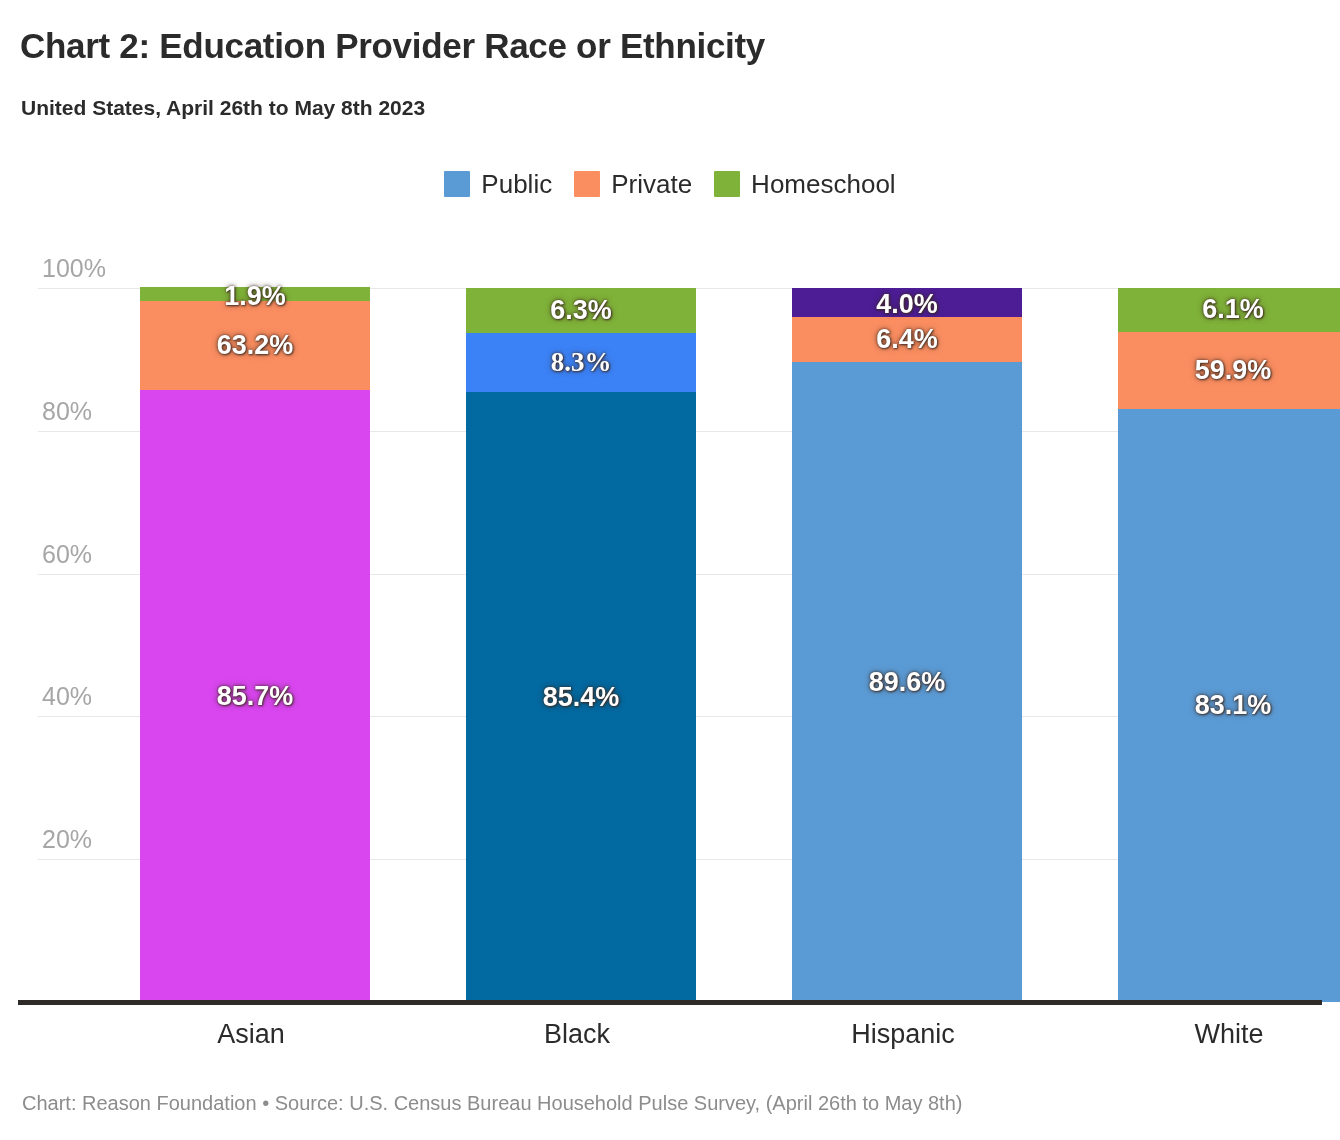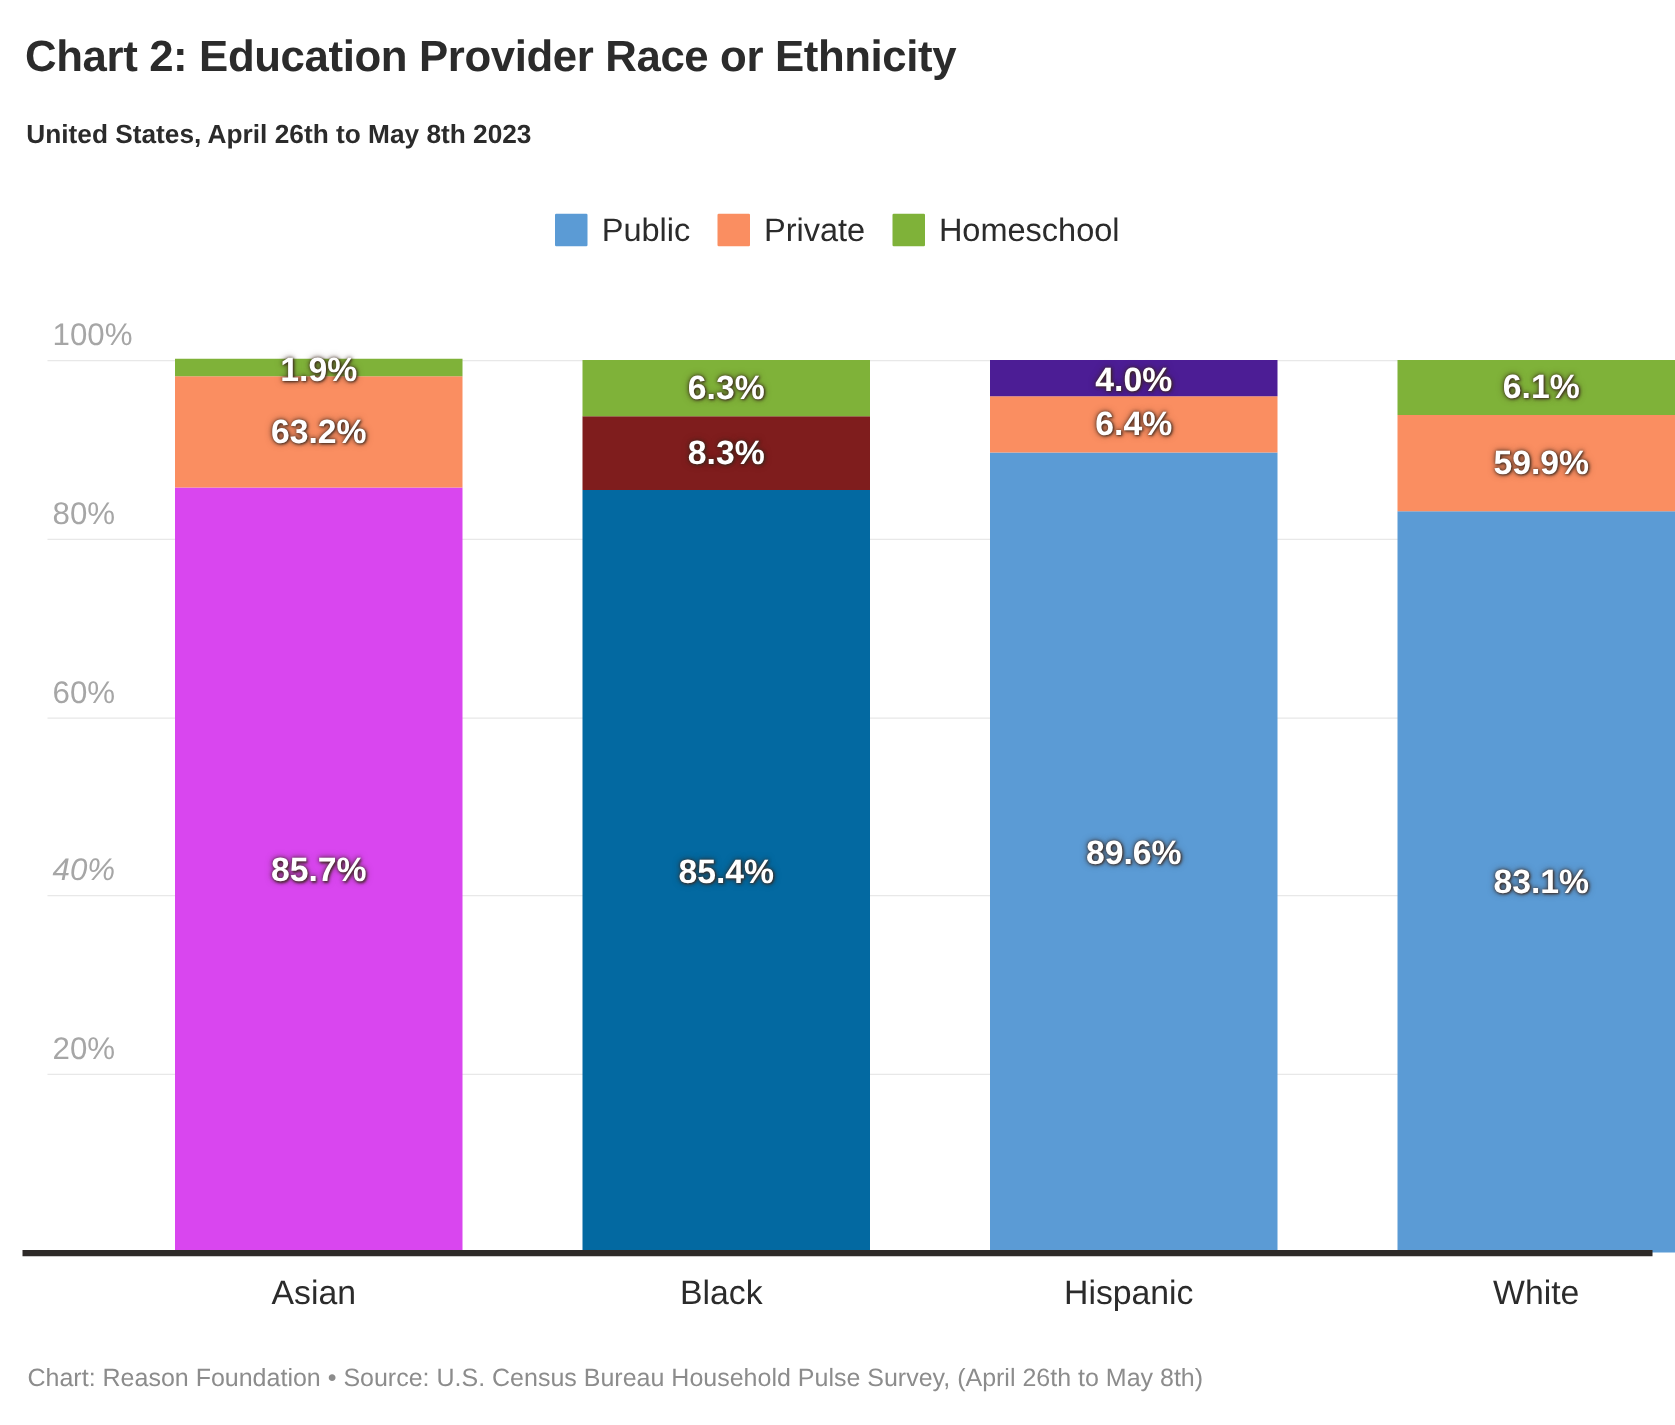--- a/index.html
+++ b/index.html
@@ -200,21 +200,21 @@
 
   <div class="plot">
     <div class="gridlines" id="gridlines">
         <div class="gridline" style="top: 0px;"></div>
         <div class="ytick-label" style="top: 0px; left: 4px;">100%</div>
         <div class="gridline" style="top: 142.8px;"></div>
         <div class="ytick-label" style="top: 142.8px; left: 4px;">80%</div>
         <div class="gridline" style="top: 285.6px;"></div>
         <div class="ytick-label" style="top: 285.6px; left: 4px;">60%</div>
         <div class="gridline" style="top: 428.4px;"></div>
-        <div class="ytick-label" style="top: 428.4px; left: 4px; font-style: italic;">40%</div>
+        <div class="ytick-label" style="top: 428.4px; left: 4px;">40%</div>
         <div class="gridline" style="top: 571.2px;"></div>
         <div class="ytick-label" style="top: 571.2px; left: 4px;">20%</div>
       </div>
     <div class="bars" id="bars">
         <div class="bar-group" style="left: 102px; width: 230px;">
           <div class="bar-stack">
             <div class="segment" style="height: 611.898px; background: #d946ef;">
               <span class="seg-label">85.7%</span>
             </div>
             <div class="segment" style="height: 89.25px; background: rgb(250, 142, 97);">
@@ -223,21 +223,21 @@
             <div class="segment" style="height: 13.566px; background: rgb(127, 178, 57);">
               <span class="seg-label" style="position: absolute; top: 50%; left: 50%; transform: translate(-50%, -42%);">1.9%</span>
             </div>
           </div>
         </div>
         <div class="bar-group" style="left: 428px; width: 230px;">
           <div class="bar-stack">
             <div class="segment" style="height: 609.756px; background: #0369a1;">
               <span class="seg-label">85.4%</span>
             </div>
-            <div class="segment" style="height: 59.262px; background: #7f1d1d;">
+            <div class="segment" style="height: 59.262px; background: #3b82f6; font-family: Liberation Serif, serif;">
               <span class="seg-label">8.3%</span>
             </div>
             <div class="segment" style="height: 44.982px; background: rgb(127, 178, 57);">
               <span class="seg-label">6.3%</span>
             </div>
           </div>
         </div>
         <div class="bar-group" style="left: 754px; width: 230px;">
           <div class="bar-stack">
             <div class="segment" style="height: 639.744px; background: rgb(91, 155, 213);">

